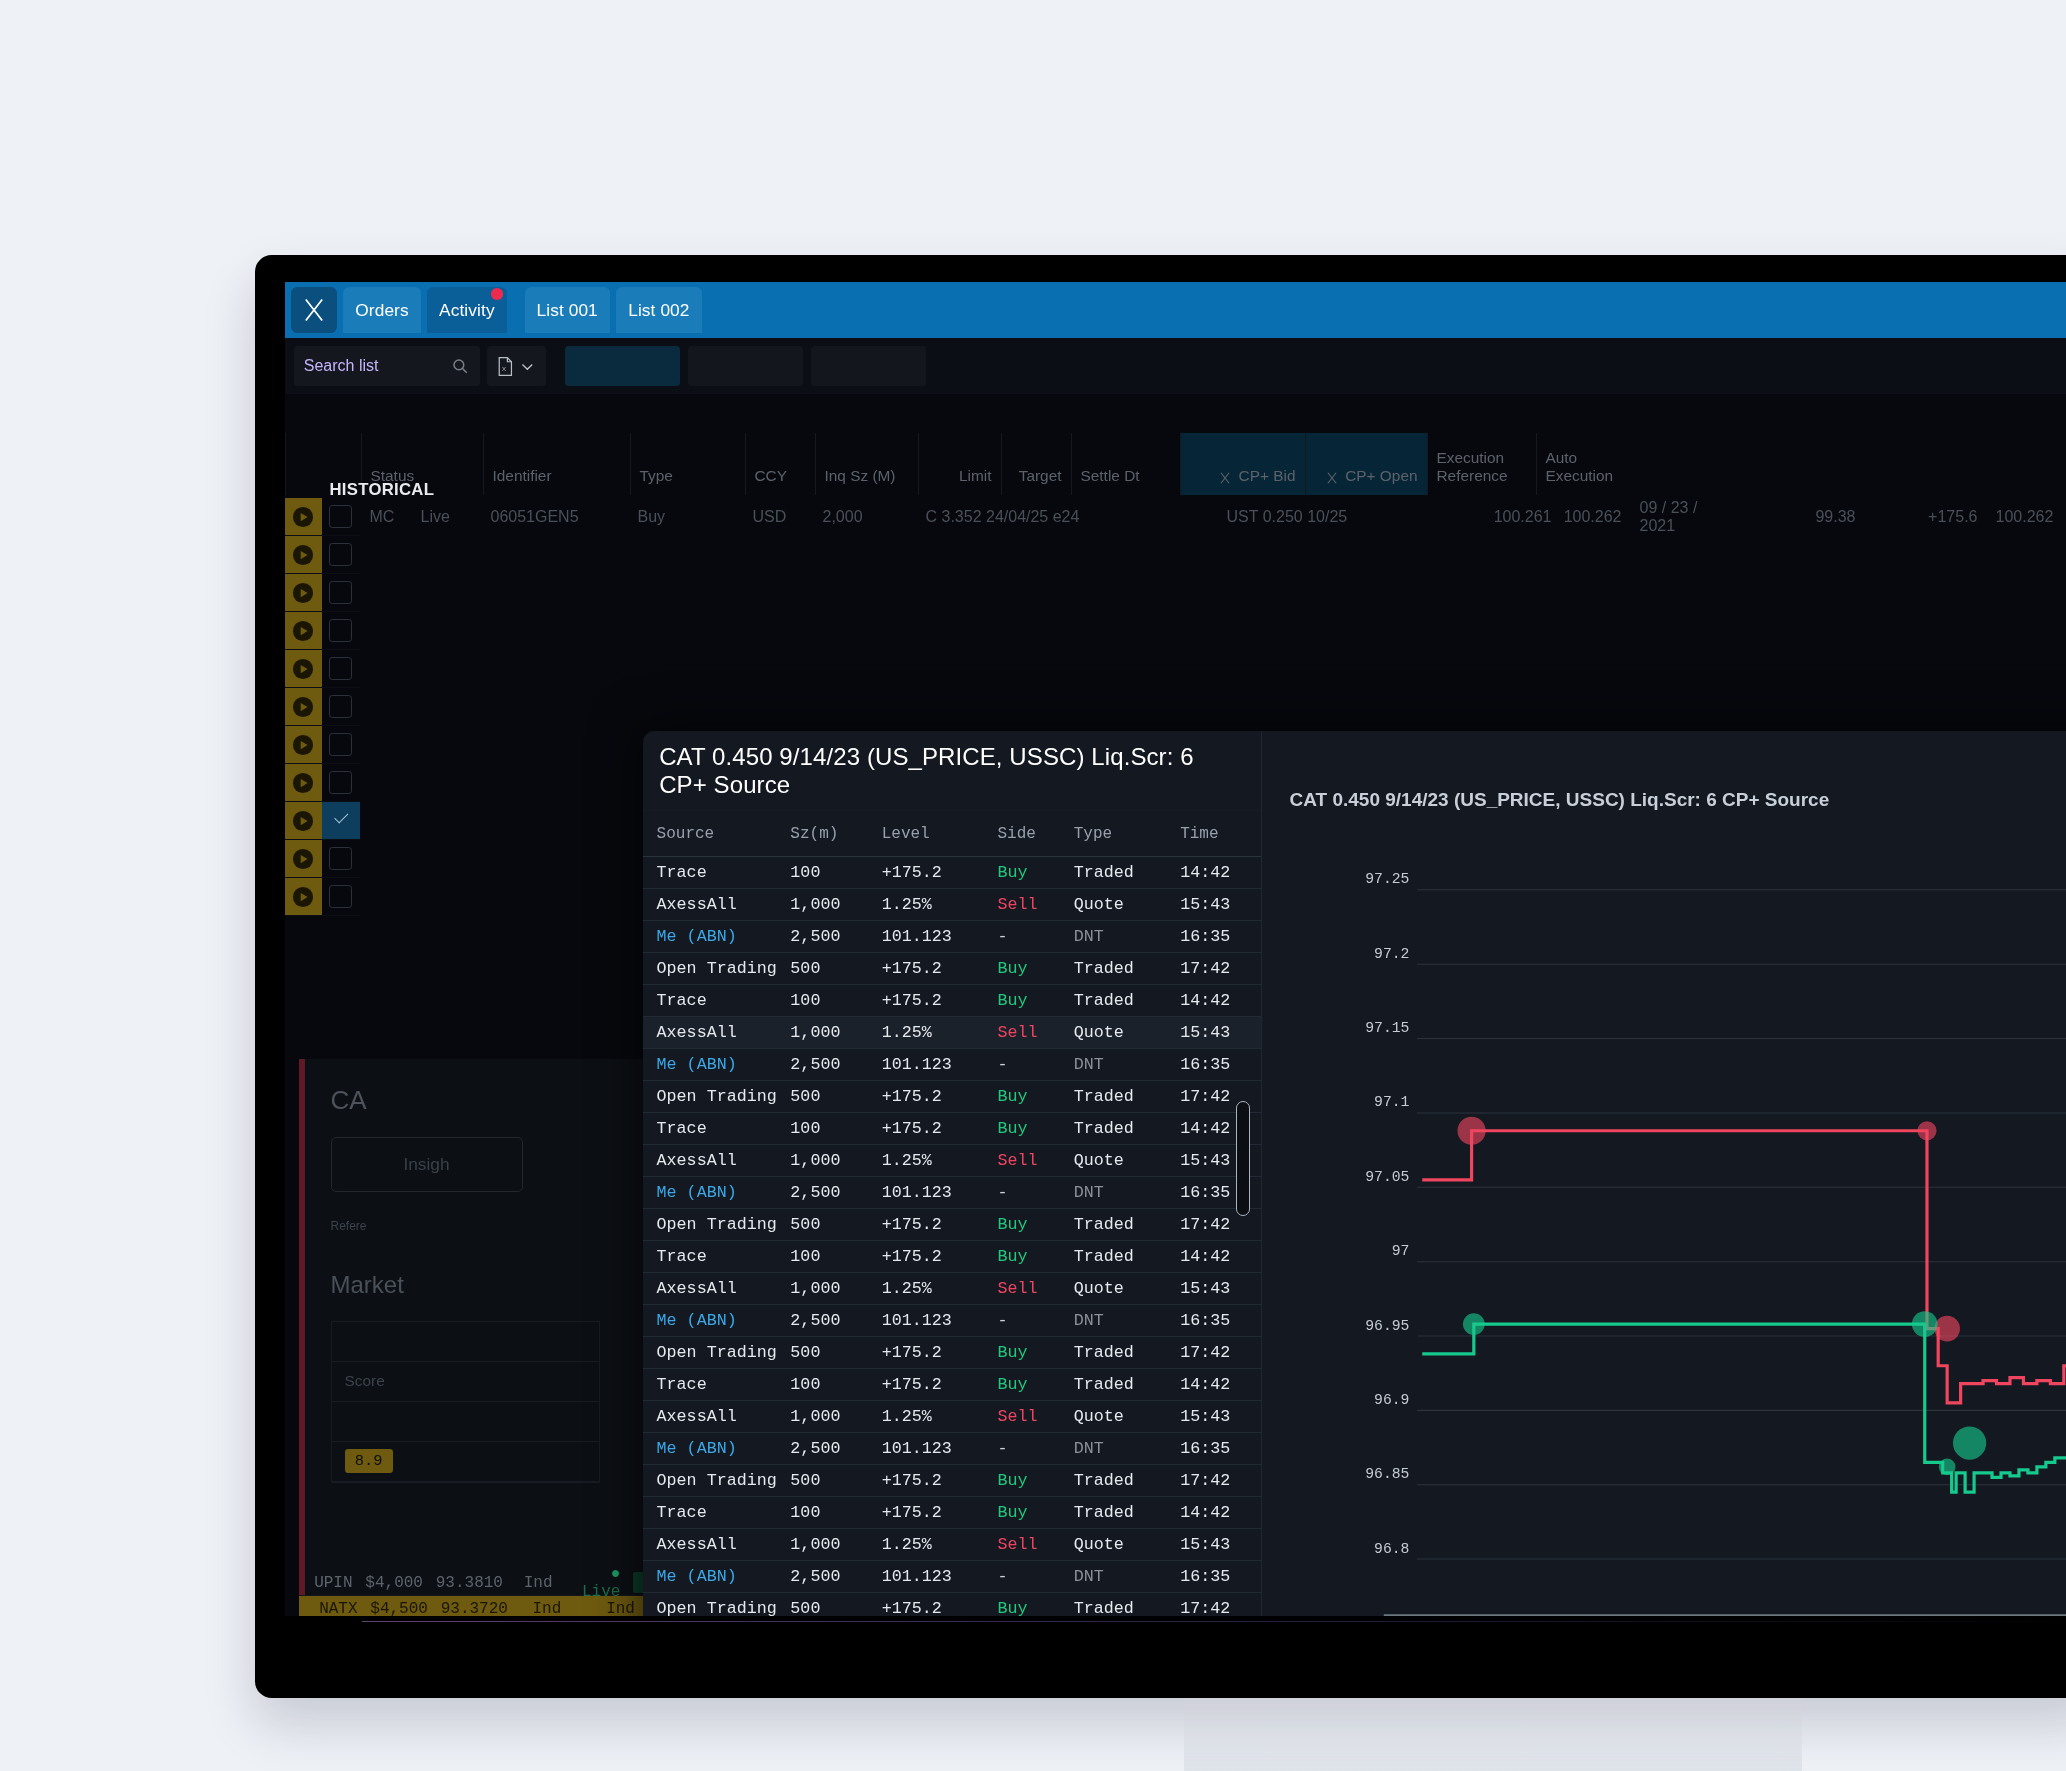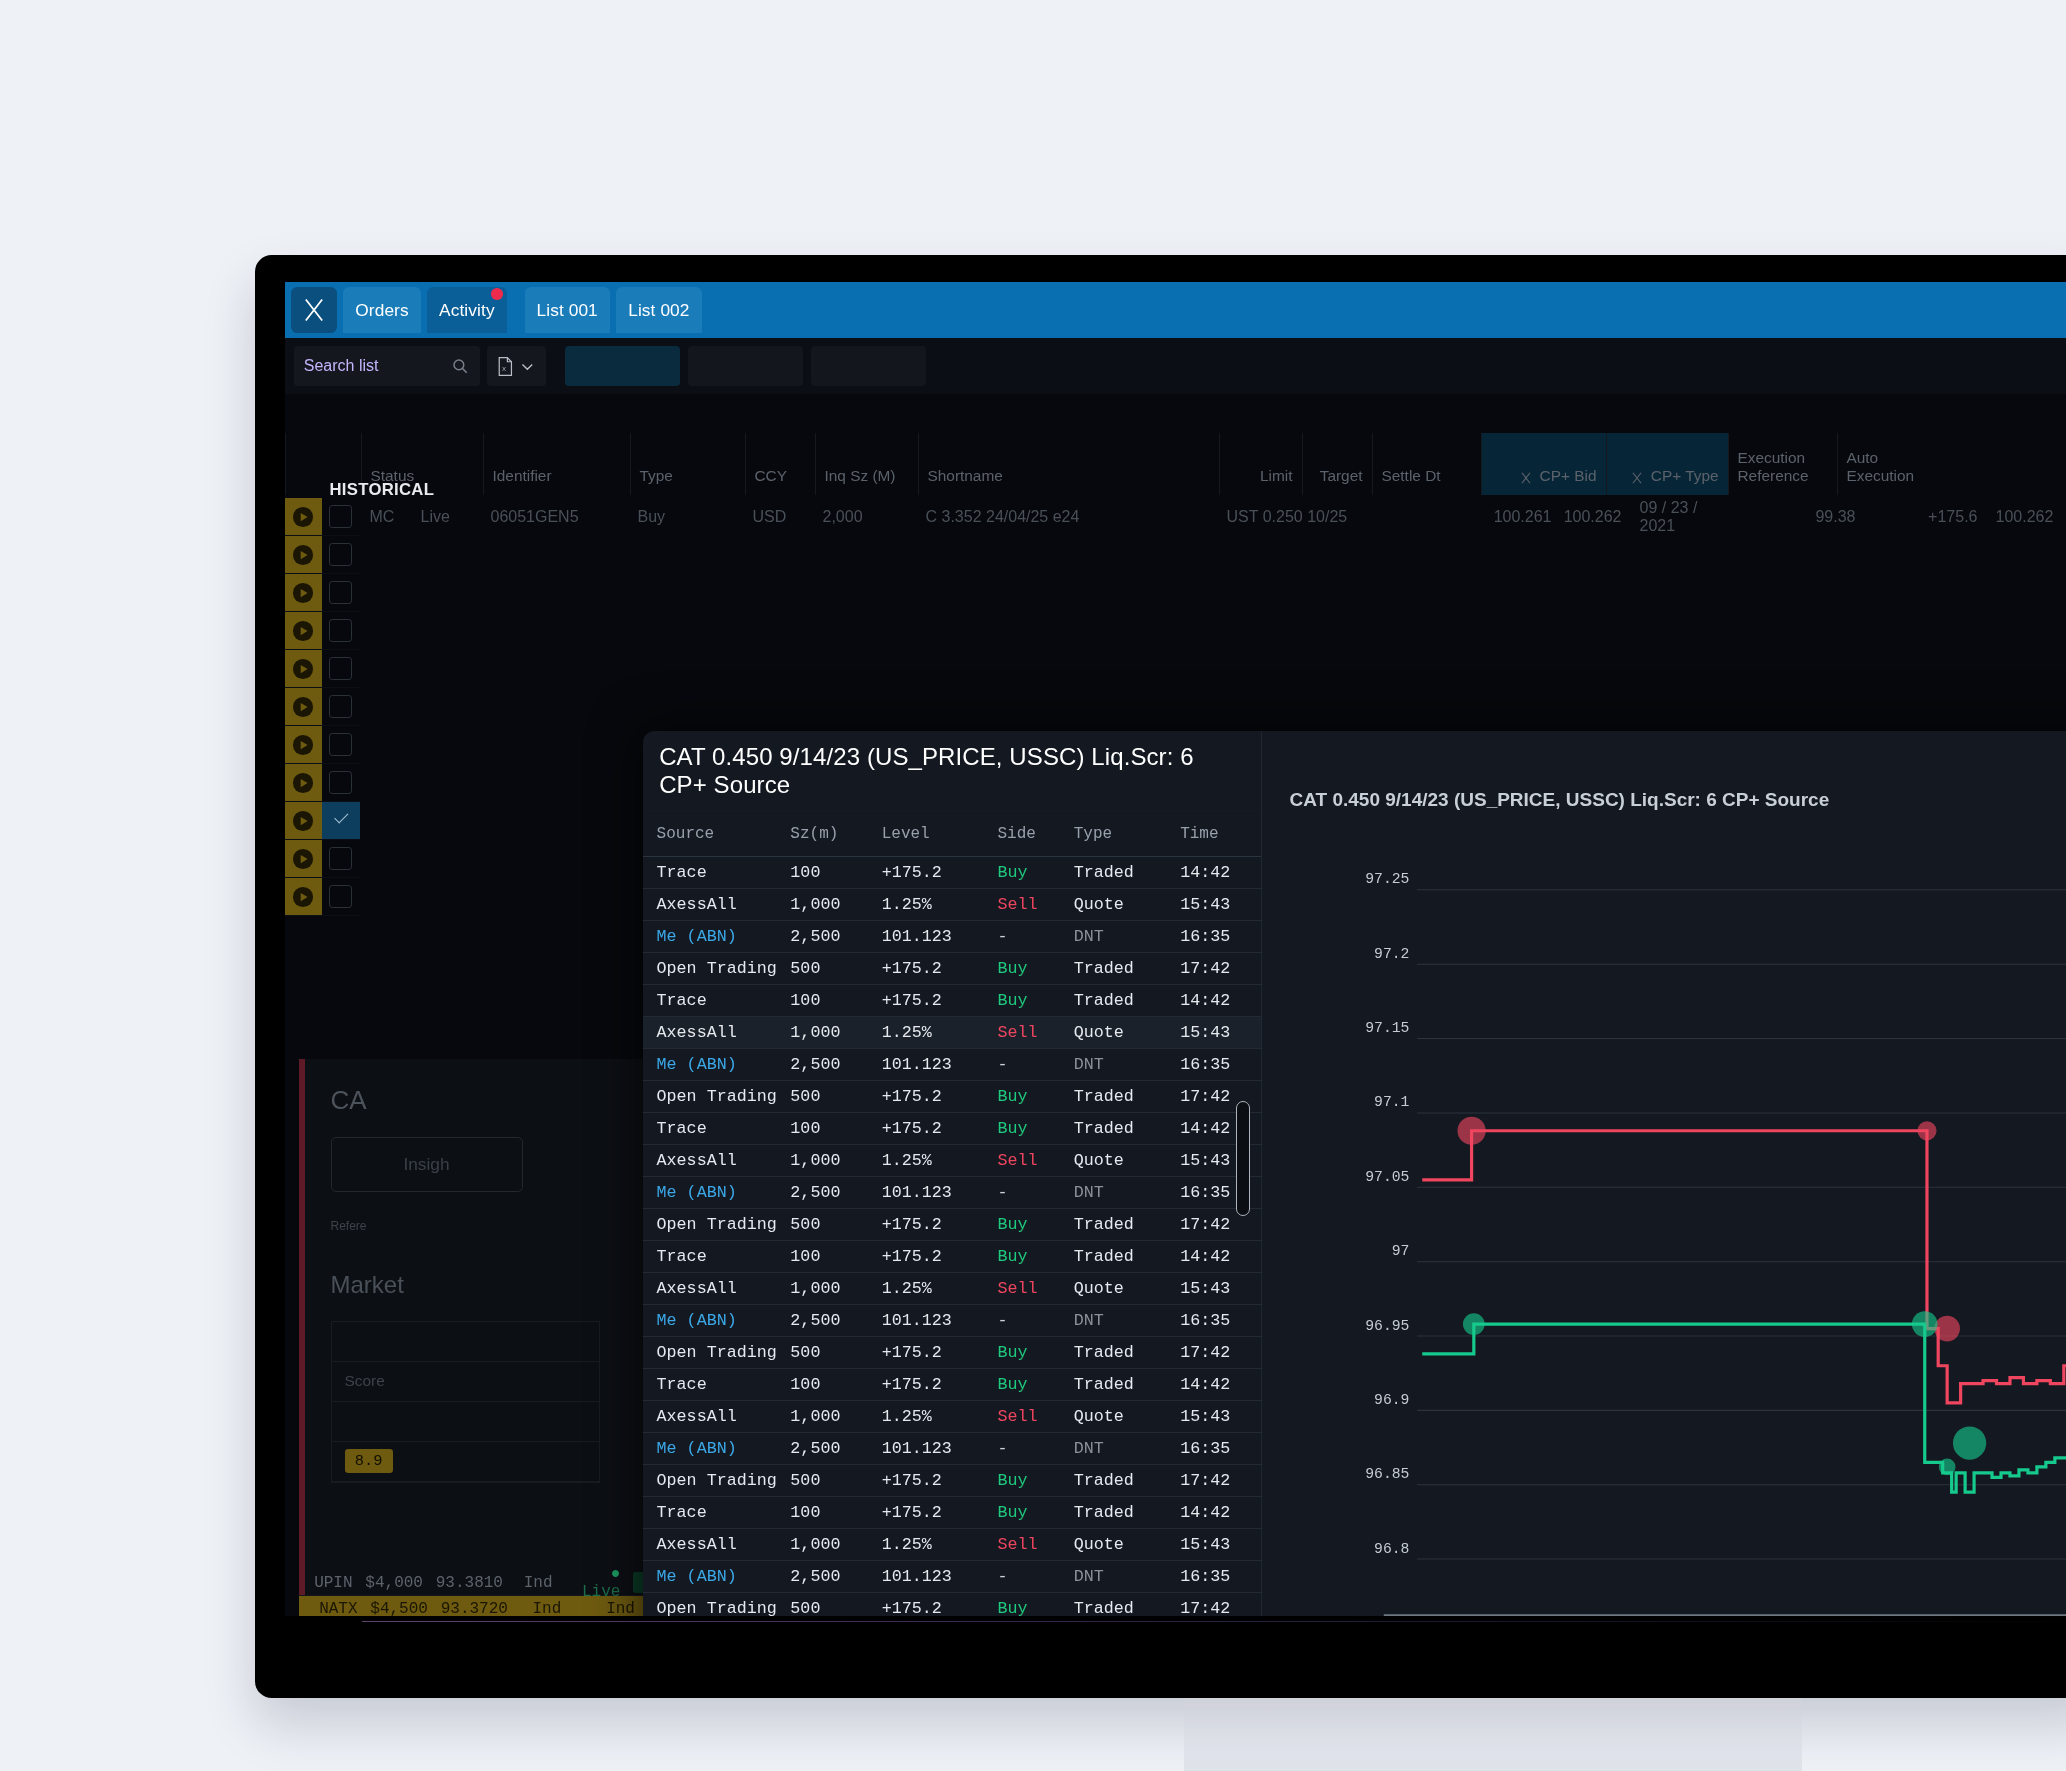--- a/index.html
+++ b/index.html
@@ -313,43 +313,40 @@
             </div>
           <div class="c" style="width:115px">
               <span>Type</span>
             </div>
           <div class="c" style="width:70px">
               <span>CCY</span>
             </div>
           <div class="c" style="width:103px">
               <span>Inq Sz (M)</span>
             </div>
-          <div class="c" style="width:301px">
-              <span>Shortname</span>
-            </div>
           <div class="c r" style="width:83px">
               <span>Limit</span>
             </div>
           <div class="c r" style="width:70px">
               <span>Target</span>
             </div>
           <div class="c" style="width:109px">
               <span>Settle Dt</span>
             </div>
           <div class="c r hdr-cp" style="width:125px">
             <svg viewBox="0 0 24 24" width="14" height="14" fill="none" stroke="#5c626b" stroke-width="2" style="margin-right:6.4px">
                 <path d="M5 3l14 18M19 3L5 21"></path>
               </svg>
             <span>CP+ Bid</span>
           </div>
           <div class="c r hdr-cp" style="width:122px">
             <svg viewBox="0 0 24 24" width="14" height="14" fill="none" stroke="#5c626b" stroke-width="2" style="margin-right:6.4px">
                 <path d="M5 3l14 18M19 3L5 21"></path>
               </svg>
-            <span>CP+ Type</span>
+            <span>CP+ Open</span>
           </div>
           <div class="c two" style="width:109px">
               <span>Execution Reference</span>
             </div>
           <div class="c two" style="width:109px">
               <span>Auto Execution</span>
             </div>
         </div>
 
         <div class="historical-lbl">HISTORICAL</div>

